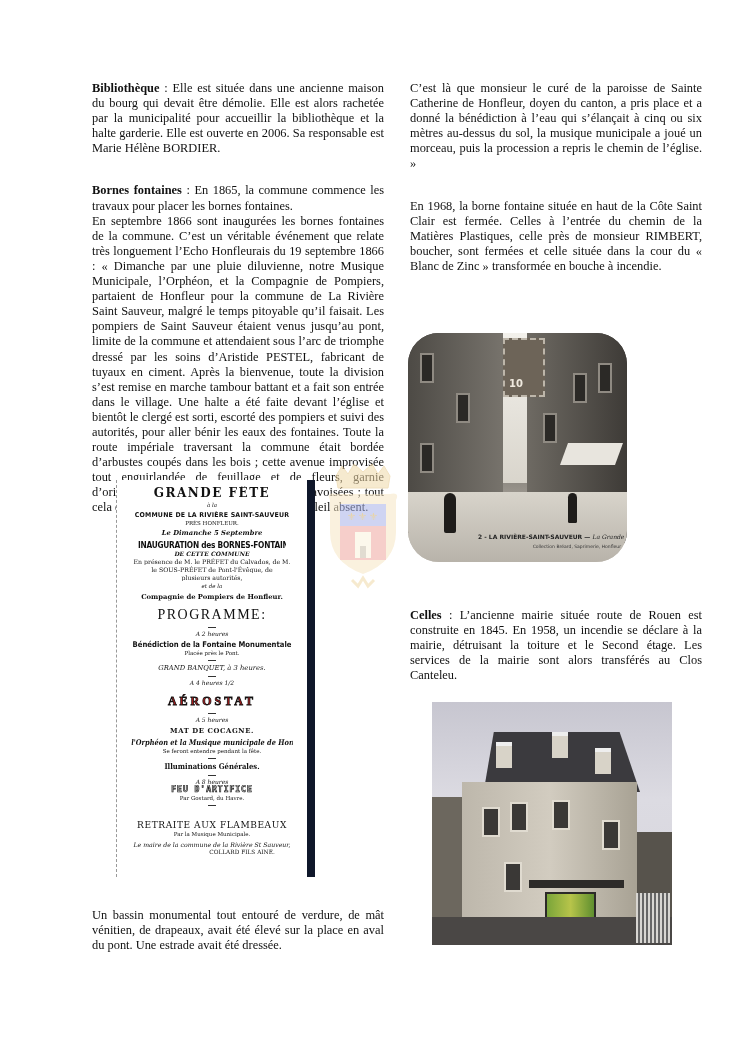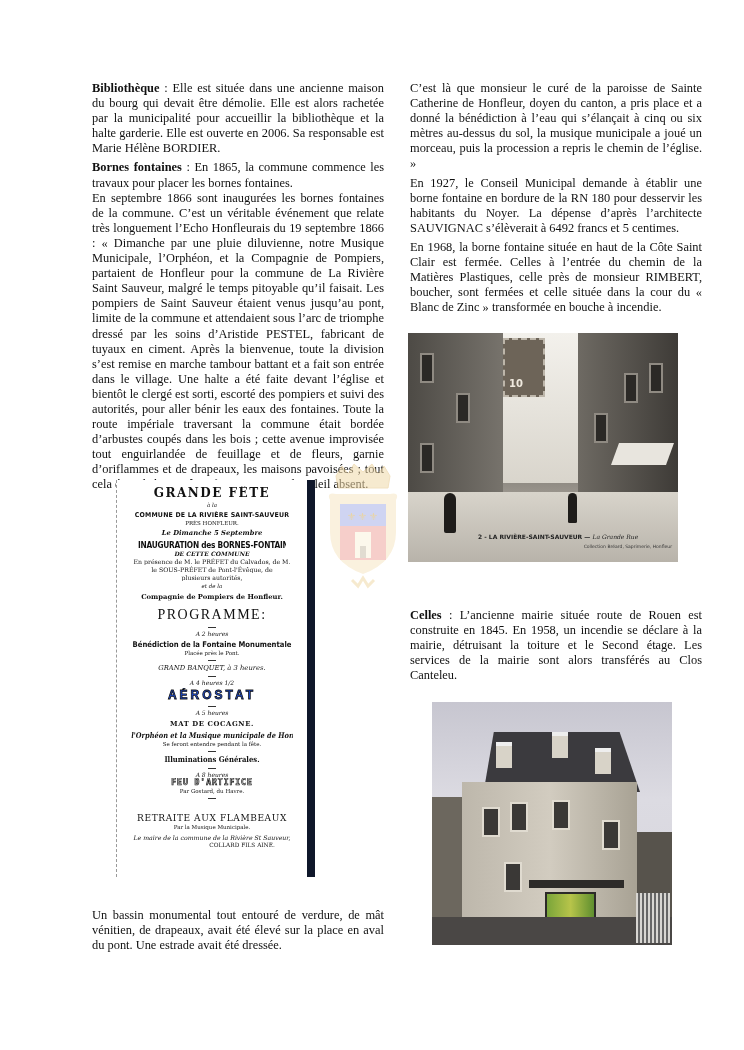--- a/index.html
+++ b/index.html
@@ -2,21 +2,21 @@
 <html><head>
 <meta charset="utf-8">
 <style>
   html, body { margin: 0; padding: 0; }
   body {
     width: 744px; height: 1050px; background: #ffffff; position: relative; overflow: hidden;
     font-family: "Liberation Serif", "DejaVu Serif", serif; color: #111;
   }
   .col { position: absolute; font-size: 12.4px; line-height: 15.1px; text-align: justify; }
   .col p { margin: 0; }
-  .col p.gap { margin-top: 4px; }
+  .col p.gap { margin-top: 27px; }
   .col-left { left: 92px; top: 81px; width: 292px; }
   .col-right { left: 410px; top: 81px; width: 292px; }
   b { font-weight: bold; }
 
   
   .poster {
     position: absolute; left: 116px; top: 480px; width: 190px; height: 397px;
     border-left: 1px dashed #999; border-right: 8px solid #0f172a;
     font-family: "DejaVu Serif", serif; text-align: center; color: #111; background: #fff;
   }
@@ -24,35 +24,36 @@
   .p-title { font-size: 12px; font-weight: bold; letter-spacing: 1.5px; margin-top: 6px; }
   .p-tiny { font-size: 5.5px; font-style: italic; margin-top: 2px; }
   .p-small { font-size: 5.5px; margin-top: 1px; }
   .p-caps { font-family: "DejaVu Sans", sans-serif; font-size: 6.6px; font-weight: bold; letter-spacing: 0.2px; margin-top: 3px; transform: scaleX(0.95); }
   .p-ital { font-size: 6.8px; font-style: italic; font-weight: bold; margin-top: 3px; }
   .p-big { font-family: "DejaVu Sans", sans-serif; font-size: 9.5px; font-weight: bold; margin-top: 2px; transform: scaleX(0.78); transform-origin: center; letter-spacing: -0.3px;}
   .p-med { font-size: 6.2px; margin-top: 1px; }
   .p-bold { font-size: 6.8px; font-weight: bold; margin-top: 4px; }
   .p-prog { font-size: 14px; letter-spacing: 1.5px; margin-top: 6px; font-family: "Liberation Serif", serif; }
   .p-rule { width: 8px; height: 1px; background: #333; margin: 4px auto 2px; }
-  .p-outline { font-size: 12px; font-weight: bold; letter-spacing: 3px; color: #1d4ed8; -webkit-text-stroke: 0.8px #111; margin-top: 2px; font-family: Liberation Sans, sans-serif; }
+  .p-outline { font-size: 12px; font-weight: bold; letter-spacing: 3px; color: #b91c1c; -webkit-text-stroke: 0.8px #111; margin-top: 8px; font-family: Liberation Serif, serif; }
   .p-scribble { font-family: "DejaVu Sans Mono", monospace; font-size: 8px; font-weight: bold; letter-spacing: 1px; color: #fff; -webkit-text-stroke: 0.7px #111; margin-top: 0; }
   .p-cond { font-family: "DejaVu Sans", sans-serif; font-size: 7.8px; font-weight: bold; transform: scaleX(0.88); margin-top: 3px; }
   .p-orph { font-size: 7.8px; font-style: italic; font-weight: bold; transform: scaleX(0.85); margin-top: 3px; }
   .p-retraite { font-size: 9px; letter-spacing: 0.6px; margin-top: 14px; }
   .p-sign { font-size: 6.2px; font-style: italic; margin-top: 4px; }
   .p-signname { font-size: 5.8px; margin-top: 1px; padding-left: 60px; }
 
   
   .coat { position: absolute; left: 322px; top: 462px; width: 82px; height: 130px; opacity: 0.55; }
 
   
   .postcard {
-    position: absolute; left: 408px; top: 333px; width: 270px; height: 229px; overflow: hidden;
+    position: absolute; left: 408px; top: 333px; width: 219px; height: 229px; overflow: hidden;
     background: linear-gradient(180deg, #3a3734 0%, #5a5650 40%, #9a958d 70%, #c9c4bb 100%);
+    border-radius: 31px;
   }
   .pc-sky { position: absolute; left: 88px; top: 0; width: 95px; height: 150px; background: linear-gradient(180deg, #f3f1ec, #d9d5cc); }
   .pc-left { position: absolute; left: 0; top: 0; width: 95px; height: 200px; background: linear-gradient(90deg, #4d4a45, #77736c); }
   .pc-right { position: absolute; right: 0; top: 0; width: 100px; height: 210px; background: linear-gradient(270deg, #3e3b37, #6e6a63); }
   .pc-street { position: absolute; left: 0; bottom: 0; width: 100%; height: 70px; background: linear-gradient(180deg, #d8d4cb, #b8b3aa); }
   .pc-awning { position: absolute; right: 8px; top: 110px; width: 55px; height: 22px; background: #e8e5de; transform: skewX(-20deg); }
   .pc-win { position: absolute; width: 10px; height: 26px; background: #2b2926; border: 2px solid #8f8a82; }
   .pc-stamp { position: absolute; left: 95px; top: 5px; width: 38px; height: 55px; background: #6d6458; border: 2px dashed #bdb6aa; color: #efe9de; font-size: 10px; }
   .pc-stamp span { position: absolute; left: 4px; bottom: 6px; font-family: "DejaVu Sans", sans-serif; font-weight: bold; }
   .pc-figure { position: absolute; width: 12px; height: 40px; background: #1e1c1a; border-radius: 6px 6px 2px 2px; }
@@ -134,21 +135,20 @@
   <text x="25" y="58" font-size="10" fill="#d9b25a">⚜</text>
   <text x="36" y="58" font-size="10" fill="#d9b25a">⚜</text>
   <text x="47" y="58" font-size="10" fill="#d9b25a">⚜</text>
   <rect x="33" y="70" width="16" height="26" fill="#fbf3dd"></rect>
   <rect x="38" y="84" width="6" height="12" fill="#c9c1ad"></rect>
   <path d="M30 118 L36 124 L41 116 L46 124 L52 118" stroke="#f0d9a8" stroke-width="3" fill="none"></path>
 </svg>
 
 <div class="col col-right">
   <p>C’est là que monsieur le curé de la paroisse de Sainte Catherine de Honfleur, doyen du canton, a pris place et a donné la bénédiction à l’eau qui s’élançait à cinq ou six mètres au-dessus du sol, la musique municipale a joué un morceau, puis la procession a repris le chemin de l’église. »</p>
-  <p class="gap">En 1927, le Conseil Municipal demande à établir une borne fontaine en bordure de la RN 180 pour desservir les habitants du Noyer. La dépense d’après l’architecte SAUVIGNAC s’élèverait à 6492 francs et 5 centimes.</p>
   <p class="gap">En 1968, la borne fontaine située en haut de la Côte Saint Clair est fermée. Celles à l’entrée du chemin de la Matières Plastiques, celle près de monsieur RIMBERT, boucher, sont fermées et celle située dans la cour du « Blanc de Zinc » transformée en bouche à incendie.</p>
 </div>
 
 <div class="postcard">
   <div class="pc-sky"></div>
   <div class="pc-left"></div>
   <div class="pc-right"></div>
   <div class="pc-street"></div>
   <div class="pc-awning"></div>
   <div class="pc-win" style="left:12px;top:20px"></div>

